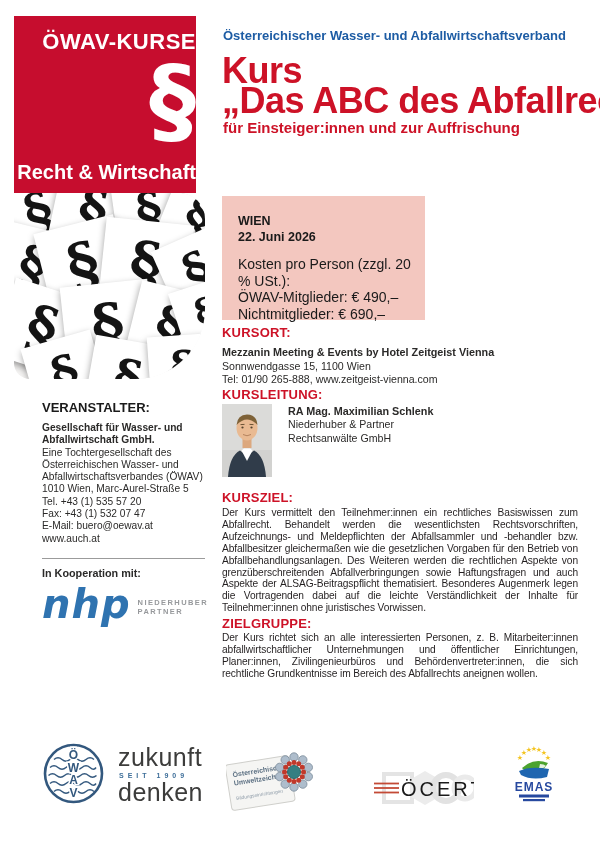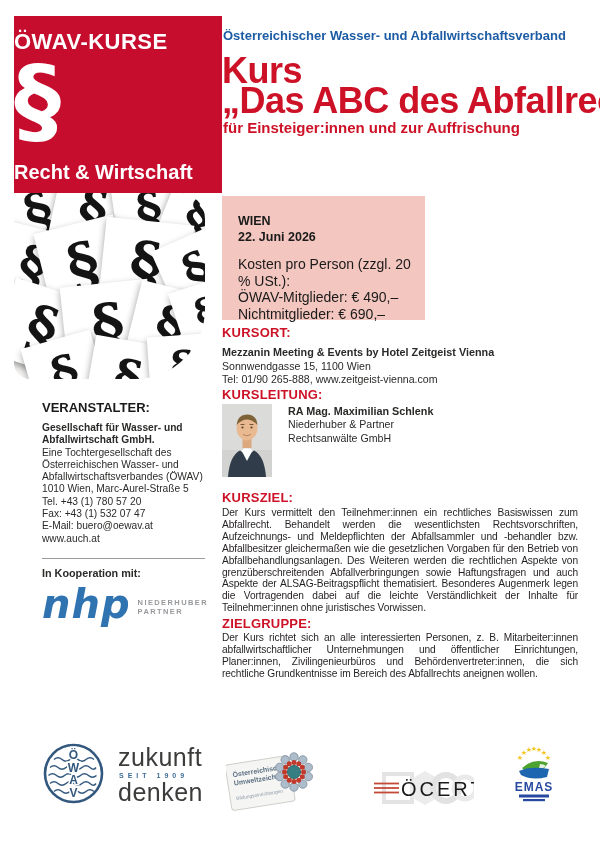--- a/index.html
+++ b/index.html
@@ -1,21 +1,21 @@
 <!DOCTYPE html>
 <html><head>
 <meta charset="utf-8">
 <style>
   * { margin:0; padding:0; box-sizing:border-box; }
   html,body { background:#ffffff; }
   body { width:600px; height:849px; position:relative; font-family:"Liberation Sans",sans-serif; color:#2b2a29; overflow:hidden; }
   .abs { position:absolute; }
 
   
-  .badge { left:14px; top:16px; width:208px; height:177px; background:#C60D2E; text-align:left; }
+  .badge { left:14px; top:16px; width:182px; height:177px; background:#C60D2E; text-align:right; }
   .badge-title { margin-top:13px; color:#fff; font-weight:bold; font-size:22px; letter-spacing:.5px; }
   .badge-symbol { color:#fff; font-family:"DejaVu Sans",sans-serif; font-weight:bold; font-size:94px; line-height:96px; margin-top:-2px; }
   .badge-subtitle { color:#fff; font-weight:bold; font-size:20px; margin-top:12px; }
 
   
   .collage { left:14px; top:193px; width:191px; height:186px; background:#f4f3f2; overflow:hidden; border-radius:0 26px 70px 16px; }
   .tile { position:absolute; background:#fff; box-shadow:0 3px 7px rgba(0,0,0,.38); display:flex; align-items:center; justify-content:center; font-family:"DejaVu Serif",serif; font-weight:bold; color:#141414; }
 
   
   .org-line { left:223px; top:28px; width:370px; color:#1D5CA4; font-weight:bold; font-size:13px; }
@@ -146,21 +146,21 @@
   <h3>VERANSTALTER:</h3>
   <div class="bold-lines">
       <div>Gesellschaft für Wasser- und</div>
       <div>Abfallwirtschaft GmbH.</div>
     </div>
   <div class="lines">
       <div>Eine Tochtergesellschaft des</div>
       <div>Österreichischen Wasser- und</div>
       <div>Abfallwirtschaftsverbandes (ÖWAV)</div>
       <div>1010 Wien, Marc-Aurel-Straße 5</div>
-      <div>Tel. +43 (1) 780 57 20</div>
+      <div>Tel. +43 (1) 535 57 20</div>
       <div>Fax: +43 (1) 532 07 47</div>
       <div>E-Mail: buero@oewav.at</div>
       <div>www.auch.at</div>
     </div>
 </div>
 
 <div class="abs divider"></div>
 <div class="abs koop-label">In Kooperation mit:</div>
 
 <div class="abs nhp">

